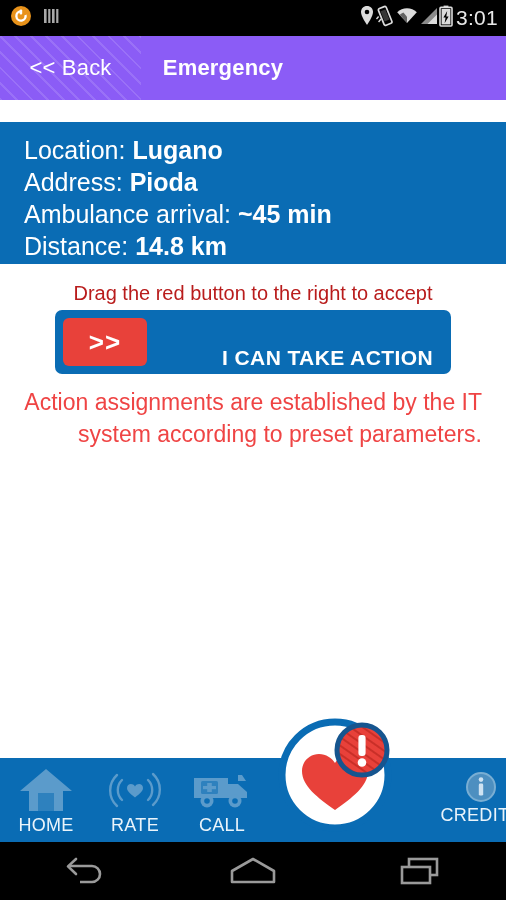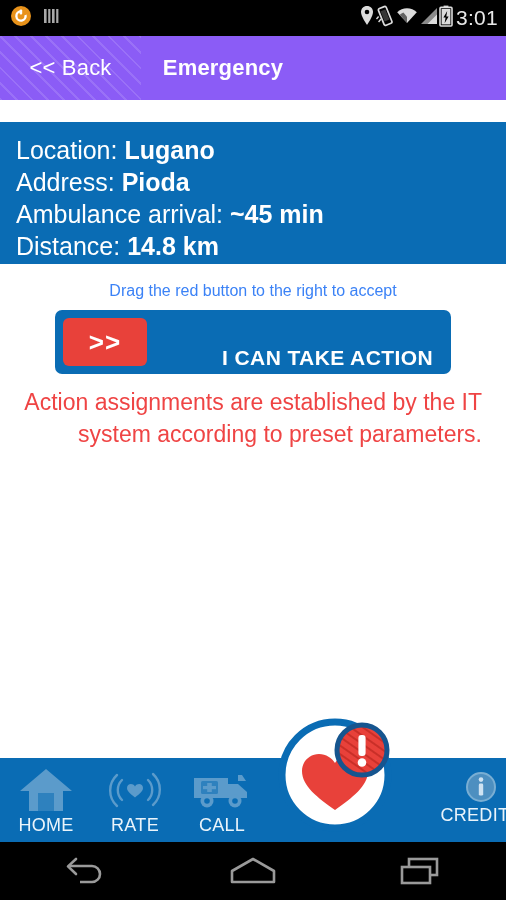--- a/index.html
+++ b/index.html
@@ -43,29 +43,29 @@
   .header-title {
     position:absolute; left:0; top:0; width:446px; height:64px;
     display:flex; align-items:center; justify-content:center;
     color:#fff; font-size:22px; font-weight:700; letter-spacing:.2px;
     pointer-events:none;
   }
 
   
   .info-panel {
     position:absolute; top:122px; left:0; width:506px; height:142px;
-    background:#0a6cb4; padding:12px 0 0 16px; color:#fff;
+    background:#0a6cb4; padding:12px 0 0 24px; color:#fff;
   }
   .info-row { font-size:25px; line-height:32px; font-weight:400; white-space:nowrap; }
   .info-row b { font-weight:700; }
 
   
   .drag-hint {
     position:absolute; top:282px; left:0; width:506px;
-    text-align:center; color:#3b82f6; font-size:16px;
+    text-align:center; color:#b91c1c; font-size:20px;
   }
   .slider {
     position:absolute; top:310px; left:55px; width:396px; height:64px;
     background:#0a6cb4; border-radius:7px;
   }
   .slider-handle {
     position:absolute; left:8px; top:8px; width:84px; height:48px;
     background:#e8413a; border-radius:6px;
     display:flex; align-items:center; justify-content:center;
     color:#fff; font-size:26px; font-weight:700; letter-spacing:1px;

